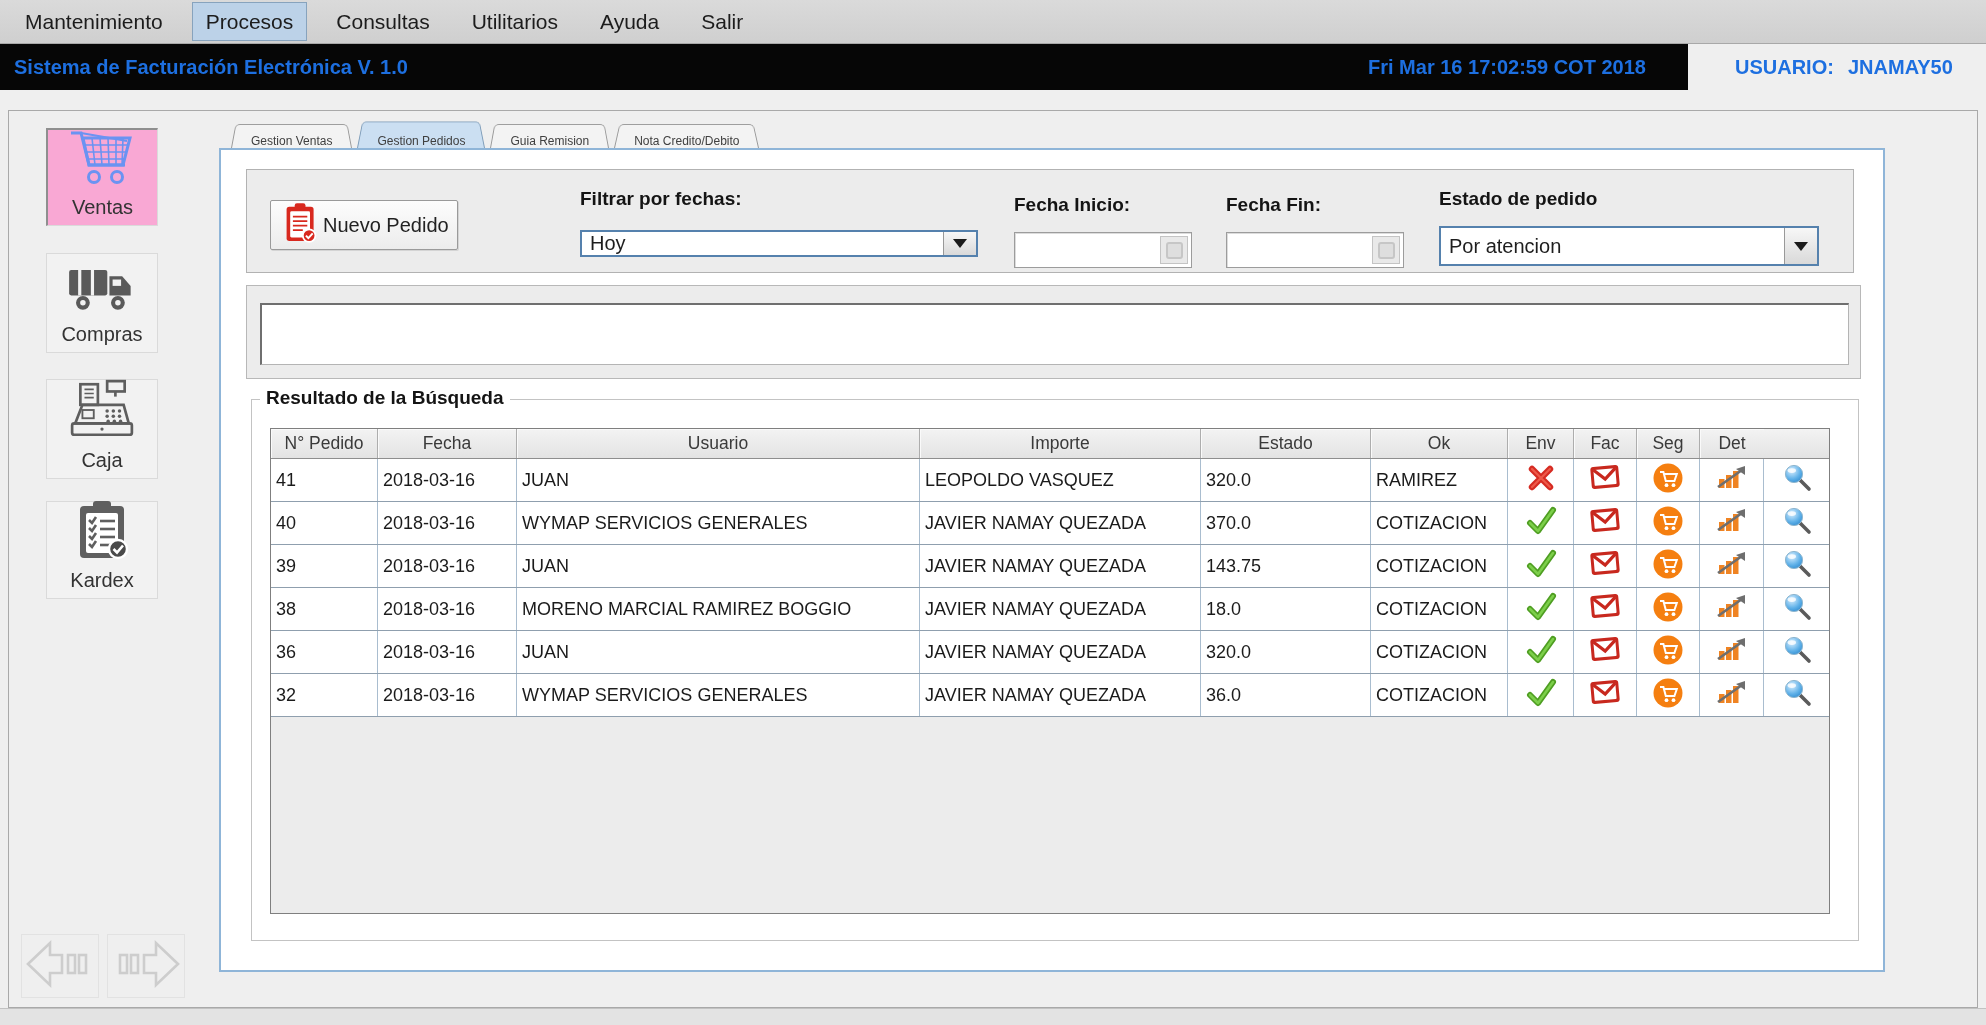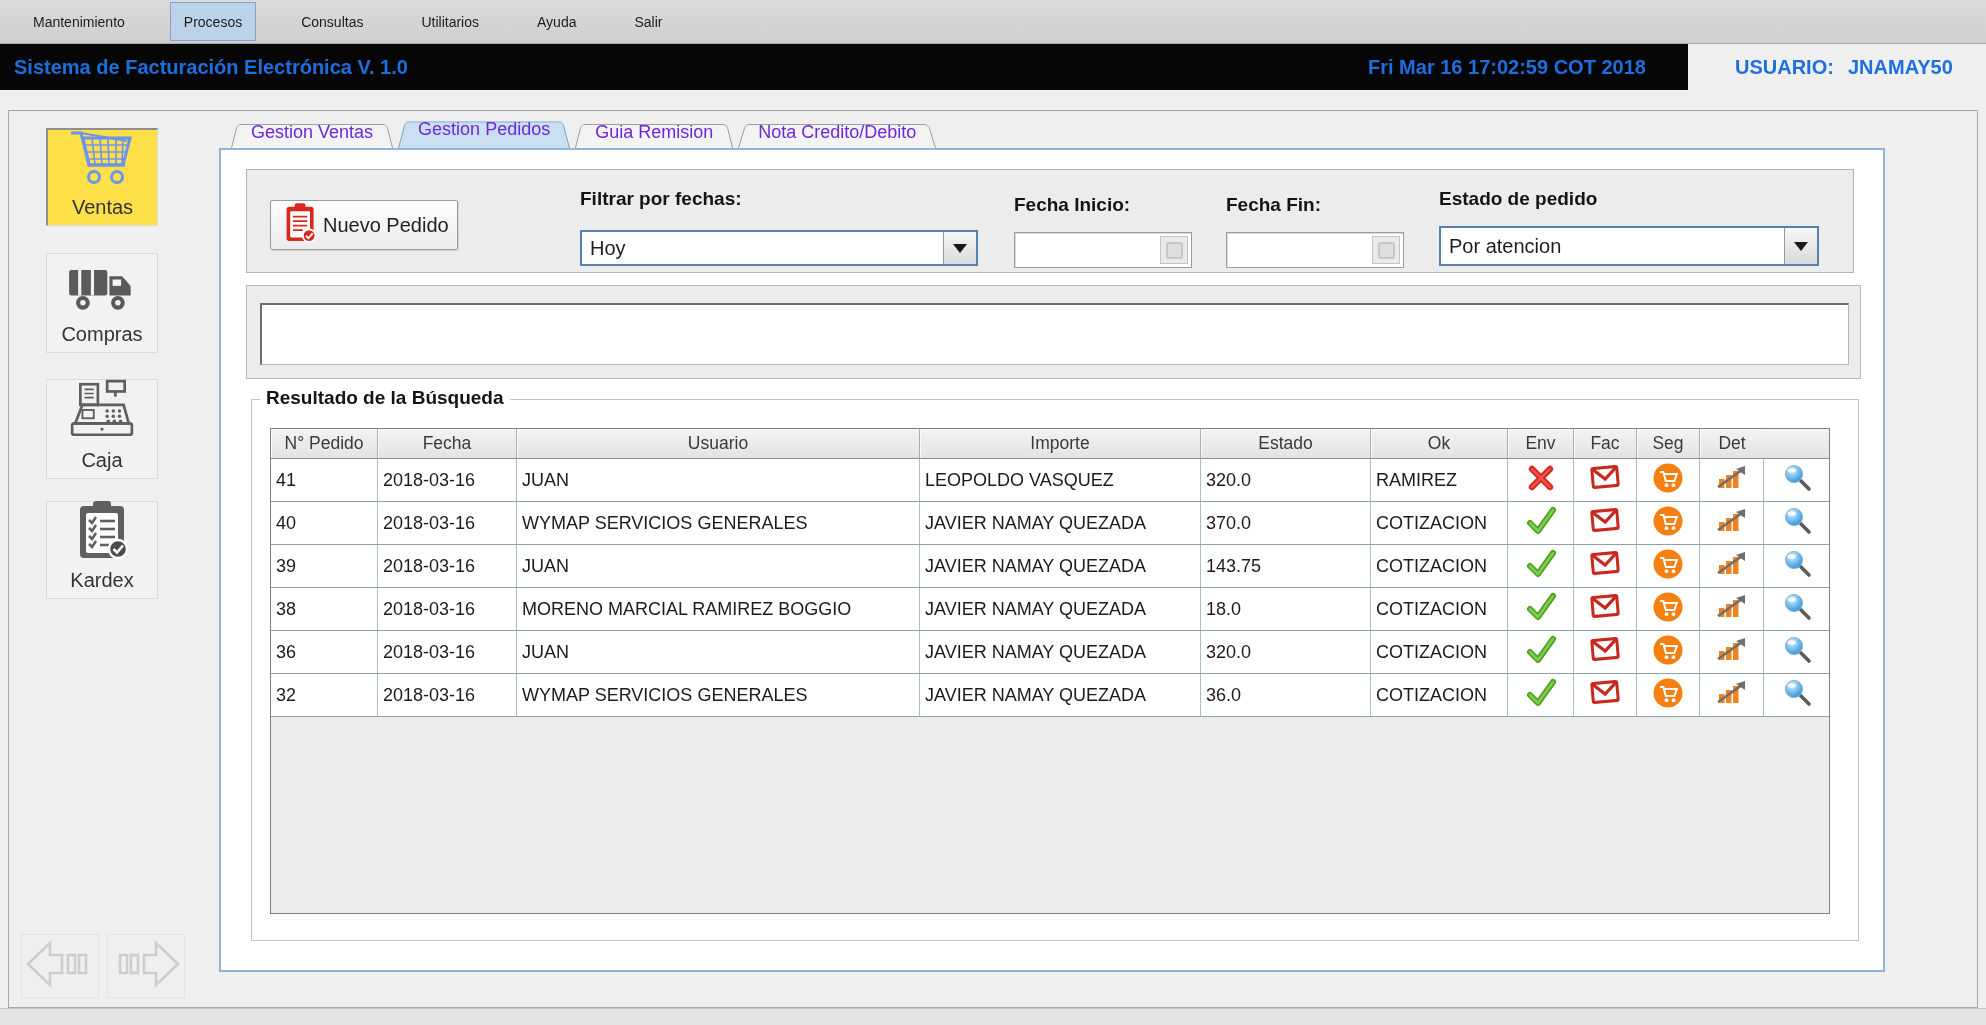--- a/index.html
+++ b/index.html
@@ -3,22 +3,22 @@
 <meta charset="utf-8">
 <style>
   * { margin:0; padding:0; box-sizing:border-box; }
   html,body { width:1986px; height:1025px; overflow:hidden; background:#efefef;
               font-family:"Liberation Sans", sans-serif; }
 
   
   .menubar { position:absolute; left:0; top:0; width:1986px; height:44px;
              background:linear-gradient(#dadada,#cfcfcf); border-bottom:1px solid #a8a8a8;
              display:flex; align-items:stretch; padding-left:4px; }
-  .menu-item { display:flex; align-items:center; padding:0 13px; margin:2px 16px;
-               font-size:14px; color:#1c1c1c; cursor:default; }
+  .menu-item { display:flex; align-items:center; padding:0 13px; margin:2px 8px;
+               font-size:21px; color:#1c1c1c; cursor:default; }
   .menu-item.selected { background:#bcd2e8; border:1px solid #87a3bd; }
 
   
   .titlebar { position:absolute; left:0; top:44px; width:1688px; height:46px; background:#060606; }
   .titlebar .t { position:absolute; top:0; height:46px; line-height:46px;
                  font-weight:bold; font-size:20px; color:#1d6fe0; white-space:nowrap; }
   .app-title { left:14px; }
   .clock     { left:1368px; }
   .user-lbl  { left:1735px; }
   .user-val  { left:1848px; }
@@ -26,39 +26,39 @@
   
   .window { position:absolute; left:8px; top:110px; width:1970px; height:898px;
             background:#efefef; border:1px solid #a9a9a9; }
   .bottom-strip { position:absolute; left:0; top:1008px; width:1986px; height:17px;
             background:#e3e3e3; border-top:1px solid #c2c2c2; }
 
   
   .side-btn { position:absolute; left:37px; width:112px; background:#f2f2f2;
               border:1px solid #dadada; display:flex; flex-direction:column;
               align-items:center; justify-content:flex-end; padding-bottom:6px; cursor:pointer; }
-  .side-btn.pressed { border-top:2px solid #8f8f8f; border-left:2px solid #8f8f8f; background:#fde047; }
+  .side-btn.pressed { border-top:2px solid #8f8f8f; border-left:2px solid #8f8f8f; background:#f9a8d4; }
   .side-btn .lbl { font-size:20px; color:#333; margin-top:4px; }
   #btn-ventas  { top:17px;  height:98px; }
   #btn-compras { top:142px; height:100px; }
   #btn-caja    { top:268px; height:100px; }
   #btn-kardex  { top:390px; height:98px; }
 
   
   .nav-btn { position:absolute; width:78px; height:64px; border:1px solid #e2e2e2;
              background:transparent; display:grid; place-items:center; }
   #nav-back { left:12px;  top:823px; }
   #nav-fwd  { left:98px;  top:823px; }
 
   
   .tabpanel { position:absolute; left:210px; top:8px; width:1666px; height:855px; }
   .tabs-row { position:absolute; left:0; top:0; right:0; height:29px; display:flex;
               align-items:flex-end; padding-left:12px; gap:5px; }
-  .tab { position:relative; height:26px; padding:0 20px; display:flex; align-items:flex-start;
-         justify-content:center; font-size:18px; color:#6d28d9; cursor:pointer; z-index:3; }
+  .tab { position:relative; height:26px; padding:0 20px; display:flex; align-items:flex-end;
+         justify-content:center; font-size:12px; color:#404040; cursor:pointer; z-index:3; }
   .tab::before { content:""; position:absolute; inset:0; background:#f3f3f3;
          border:1px solid #9a9a9a; border-bottom:none; border-radius:5px 5px 0 0;
          transform:perspective(28px) rotateX(5deg); transform-origin:bottom; z-index:-1; }
   .tab.active { height:29px; }
   .tab.active::before { background:#cbdff2; border-color:#7f9db9; }
   .tab-content { position:absolute; left:0; top:29px; width:1666px; height:824px;
          background:#ffffff; border:2px solid #8fb5d8; }
 
   
   .filter-panel { position:absolute; left:25px; top:19px; width:1608px; height:104px;
@@ -69,21 +69,21 @@
                border-radius:2px; box-shadow:1px 1px 0 rgba(0,0,0,.10);
                display:flex; align-items:center; gap:4px; padding-left:12px;
                font-size:20px; color:#222; cursor:pointer; }
   .combo { position:absolute; background:#fff; border:2px solid #5581ad; display:flex; cursor:pointer; }
   .combo .txt { flex:1; font-size:20px; color:#1e1e1e; padding-left:8px; display:flex; align-items:center;
                 white-space:nowrap; overflow:hidden; }
   .combo .btn { width:33px; background:linear-gradient(#f7f7f7,#d9d9d9); border-left:1px solid #999;
                 display:grid; place-items:center; }
   .combo .btn::after { content:""; width:0; height:0; border-left:7px solid transparent;
                 border-right:7px solid transparent; border-top:9px solid #1a1a1a; }
-  #combo-fechas { left:333px; top:60px; width:398px; height:36px; }
+  #combo-fechas { left:333px; top:60px; width:398px; height:27px; }
   #combo-estado { left:1192px; top:56px; width:380px; height:40px; }
   .datefield { position:absolute; top:62px; width:178px; height:36px; background:#fff;
                border:1px solid #9c9c9c; box-shadow:inset 1px 1px 0 #dcdcdc;
                display:flex; justify-content:flex-end; align-items:center; padding:3px; }
   #fecha-inicio-field { left:767px; }
   #fecha-fin-field    { left:979px; }
   .datefield .val { flex:1; font-size:18px; padding-left:6px; color:#222; }
   .datebtn { width:28px; height:28px; background:#e9e9e9; border:1px solid #c4c4c4;
              display:grid; place-items:center; }
   .datebtn::after { content:""; width:13px; height:13px; background:#dedede;

